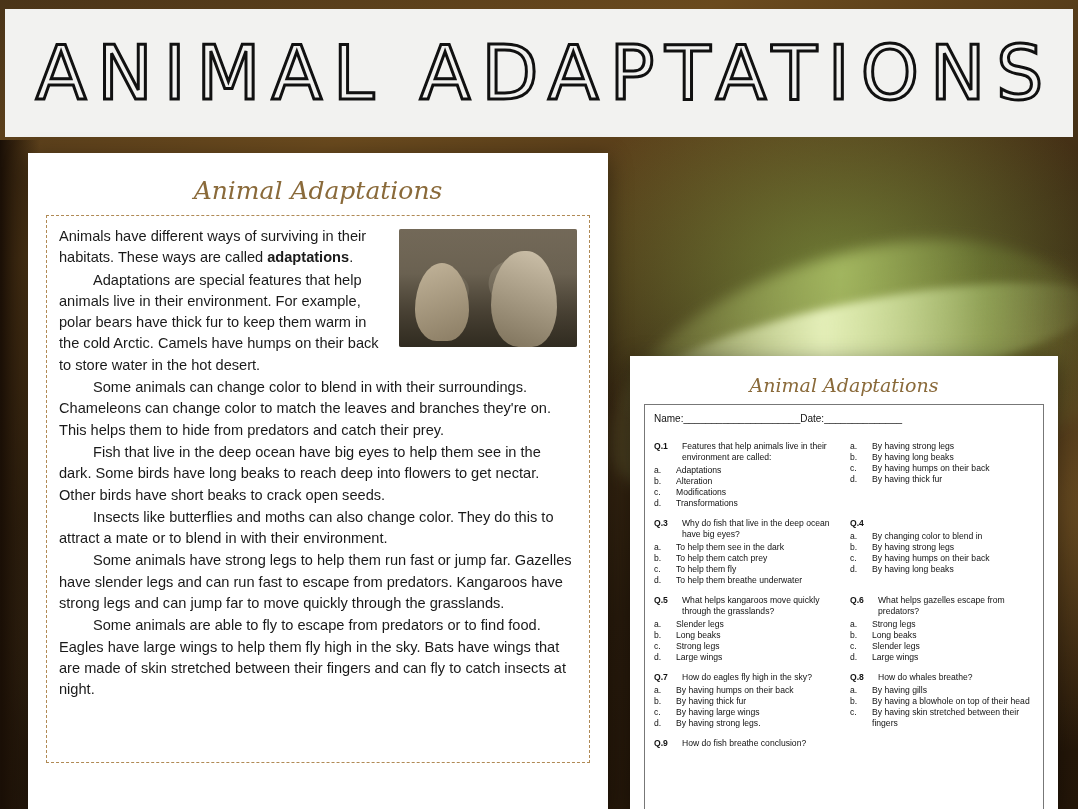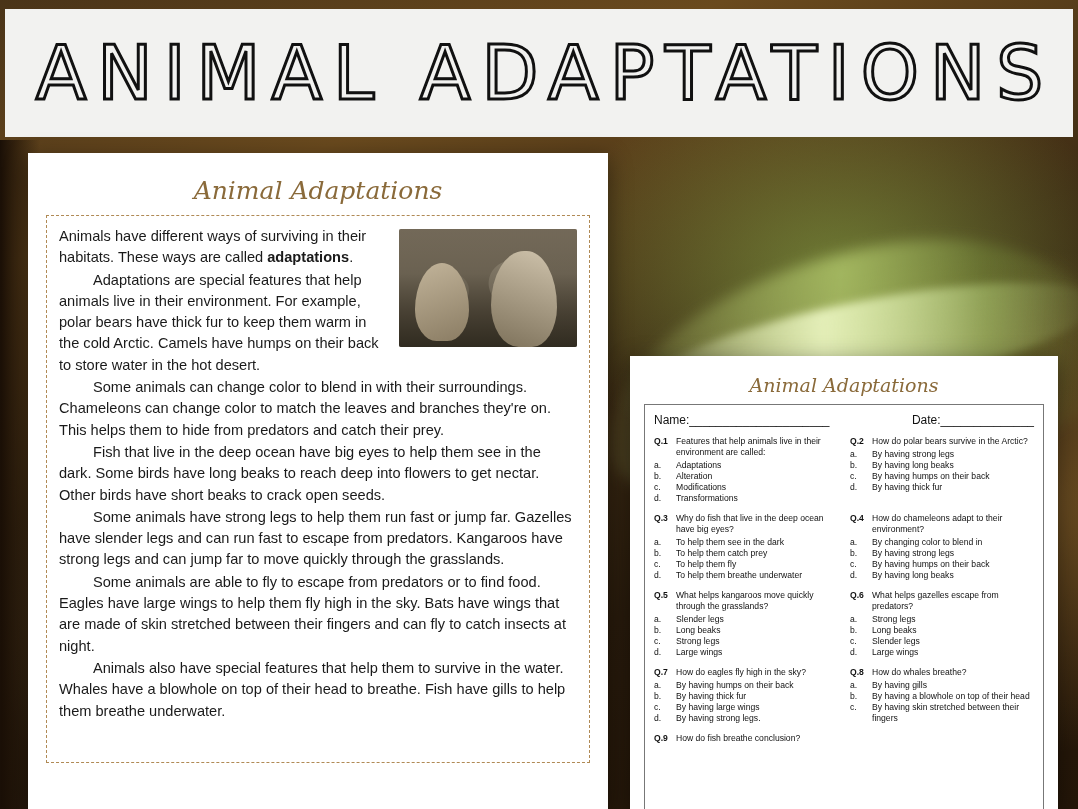--- a/index.html
+++ b/index.html
@@ -153,34 +153,33 @@
     margin: 6px 0 8px 0;
   }
   #quiz-box {
     border: 1px solid #777;
     padding: 8px 9px;
     height: 410px;
     overflow: hidden;
   }
   #name-date {
     display: flex;
-    justify-content: space-between;
-    font-size: 12px;
+    font-size: 10px;
     color: #111;
-    margin-bottom: 9px;
+    margin-bottom: 17px;
   }
   .nd-line { white-space: nowrap; }
   #qgrid {
     display: grid;
     grid-template-columns: 1fr 1fr;
     column-gap: 12px;
     row-gap: 9px;
   }
   .q-item { font-size: 8.6px; color: #111; line-height: 1.28; }
-  .q-head { display: flex; gap: 5px; margin-bottom: 2px; }
+  .q-head { display: flex; gap: 11px; margin-bottom: 2px; }
   .q-num { font-weight: bold; min-width: 17px; }
   .q-text { font-weight: normal; }
   .q-opt { display: flex; gap: 5px; padding-left: 0px; }
   .q-opt .opt-key { min-width: 17px; }
   .q-opt .opt-txt { flex: 1; }
 </style>
 </head>
 <body>
 
 <div id="bg-photo">
@@ -198,23 +197,23 @@
   <div id="passage-box">
     <div id="passage-photo">
       <div class="mk-bg"></div>
       <div class="mk-a"></div>
       <div class="mk-b"></div>
     </div>
     <p class="first"><span>Animals have different ways of surviving in their habitats. These ways are called <span class="bold-inline">adaptations</span>.</span></p>
     <p>Adaptations are special features that help animals live in their environment. For example, polar bears have thick fur to keep them warm in the cold Arctic. Camels have humps on their back to store water in the hot desert.</p>
     <p>Some animals can change color to blend in with their surroundings. Chameleons can change color to match the leaves and branches they're on. This helps them to hide from predators and catch their prey.</p>
     <p>Fish that live in the deep ocean have big eyes to help them see in the dark. Some birds have long beaks to reach deep into flowers to get nectar. Other birds have short beaks to crack open seeds.</p>
+    <p>Insects like butterflies and moths can also change color. They do this to attract a mate or to blend in with their environment.</p>
     <p>Some animals have strong legs to help them run fast or jump far. Gazelles have slender legs and can run fast to escape from predators. Kangaroos have strong legs and can jump far to move quickly through the grasslands.</p>
     <p>Some animals are able to fly to escape from predators or to find food. Eagles have large wings to help them fly high in the sky. Bats have wings that are made of skin stretched between their fingers and can fly to catch insects at night.</p>
-    <p>Animals also have special features that help them to survive in the water. Whales have a blowhole on top of their head to breathe. Fish have gills to help them breathe underwater.</p>
   </div>
 </div>
 
 <div class="sheet" id="quiz-sheet">
   <div class="sheet-title" id="quiz-title">Animal Adaptations</div>
   <div id="quiz-box">
     <div id="name-date">
       <span class="nd-line">Name:_____________________</span>
       <span class="nd-line">Date:______________</span>
     </div>
@@ -235,24 +234,20 @@
           <div class="q-opt">
             <span class="opt-key">c.</span>
             <span class="opt-txt">Modifications</span>
           </div>
           <div class="q-opt">
             <span class="opt-key">d.</span>
             <span class="opt-txt">Transformations</span>
           </div>
         </div>
         <div class="q-item">
-          <div class="q-head">
-            <span class="q-num">Q.2</span>
-            <span class="q-text">How do polar bears survive in the Arctic?</span>
-          </div>
           <div class="q-opt">
             <span class="opt-key">a.</span>
             <span class="opt-txt">By having strong legs</span>
           </div>
           <div class="q-opt">
             <span class="opt-key">b.</span>
             <span class="opt-txt">By having long beaks</span>
           </div>
           <div class="q-opt">
             <span class="opt-key">c.</span>
@@ -281,21 +276,20 @@
             <span class="opt-txt">To help them fly</span>
           </div>
           <div class="q-opt">
             <span class="opt-key">d.</span>
             <span class="opt-txt">To help them breathe underwater</span>
           </div>
         </div>
         <div class="q-item">
           <div class="q-head">
             <span class="q-num">Q.4</span>
-            <span class="q-text">How do chameleons adapt to their environment?</span>
           </div>
           <div class="q-opt">
             <span class="opt-key">a.</span>
             <span class="opt-txt">By changing color to blend in</span>
           </div>
           <div class="q-opt">
             <span class="opt-key">b.</span>
             <span class="opt-txt">By having strong legs</span>
           </div>
           <div class="q-opt">

